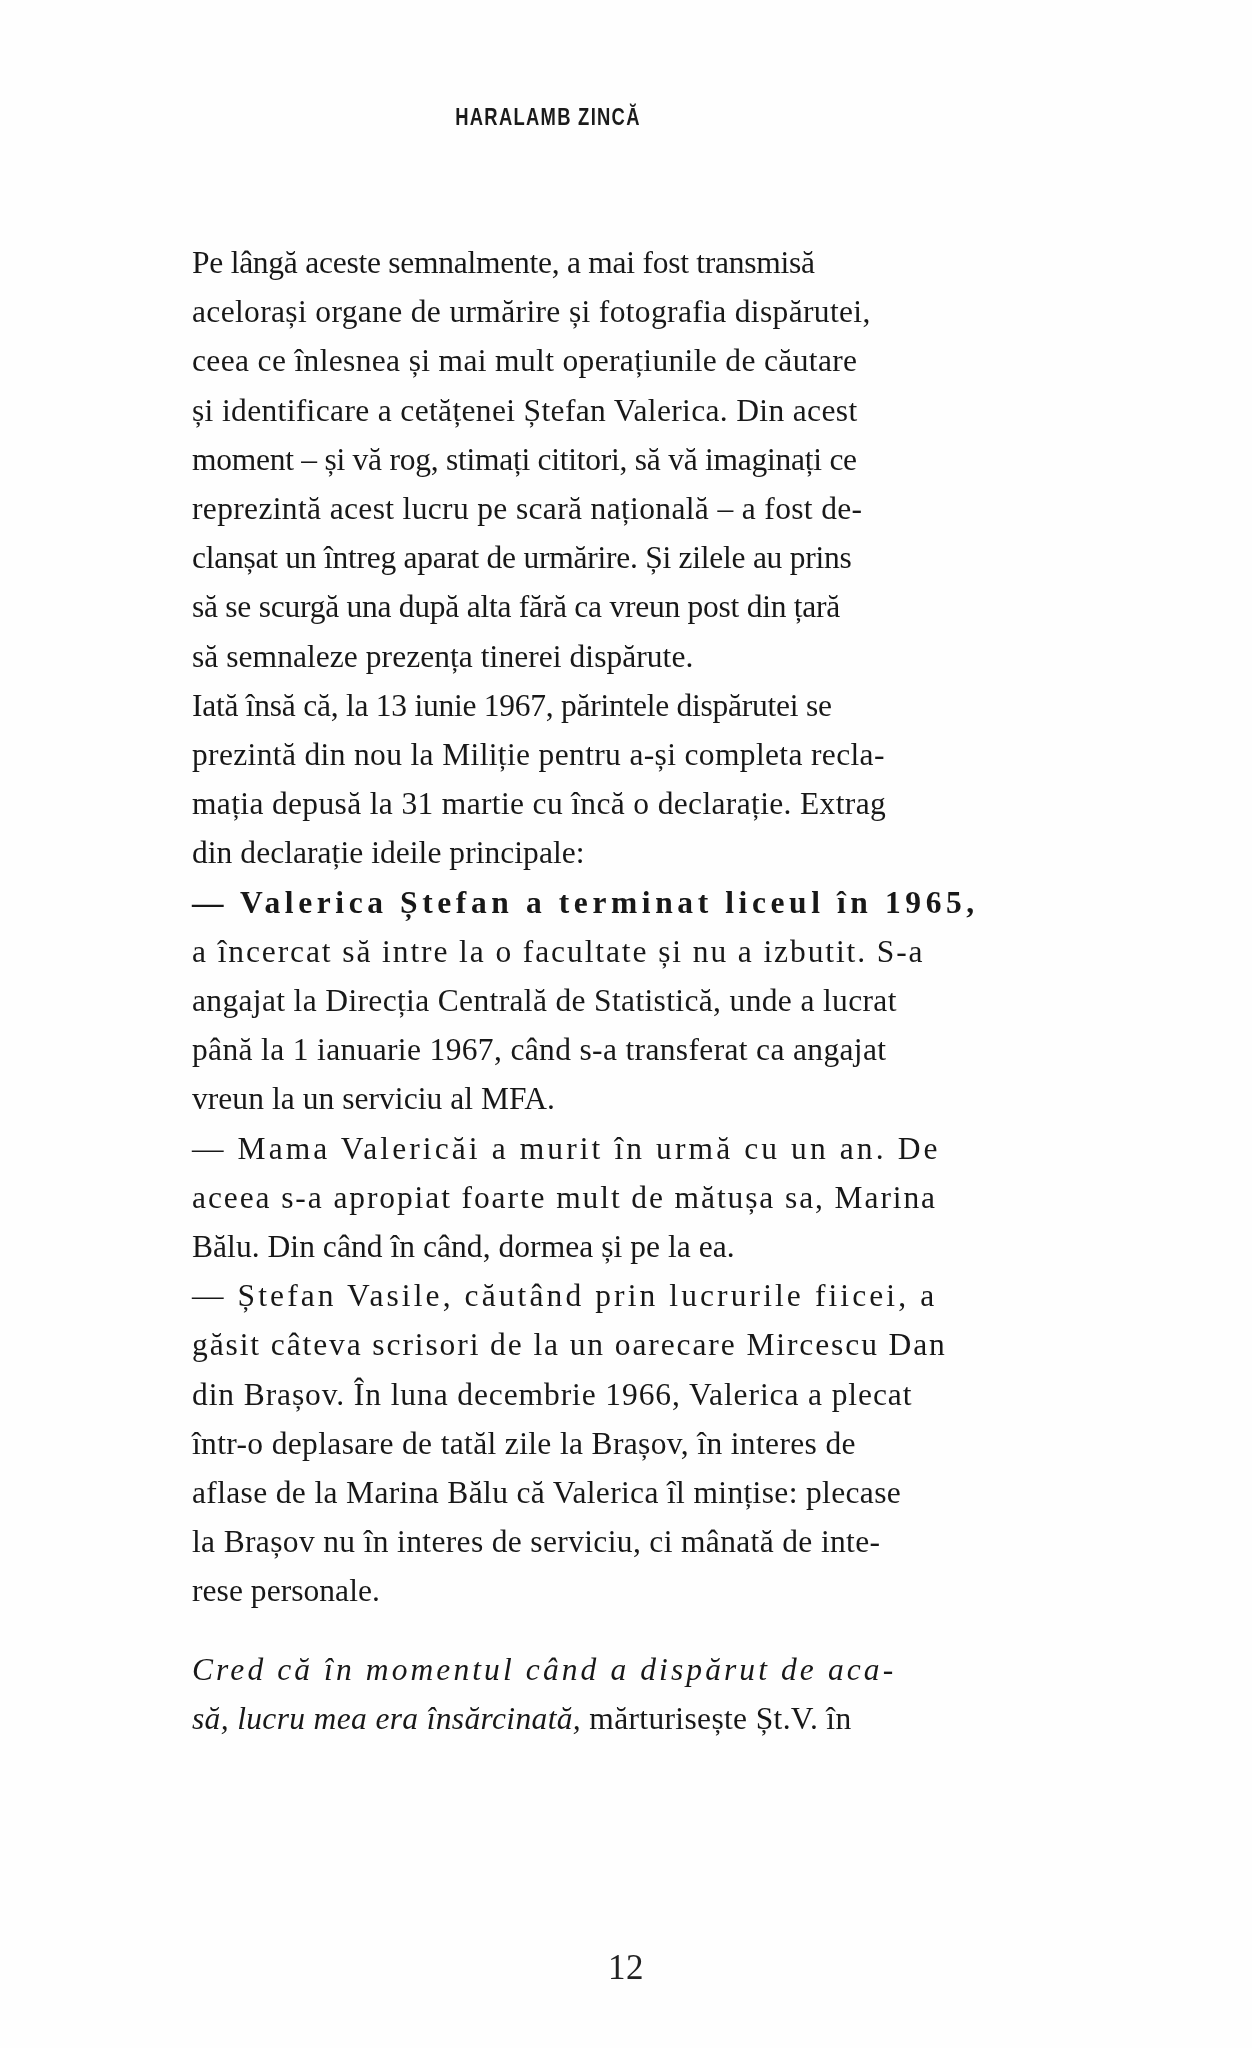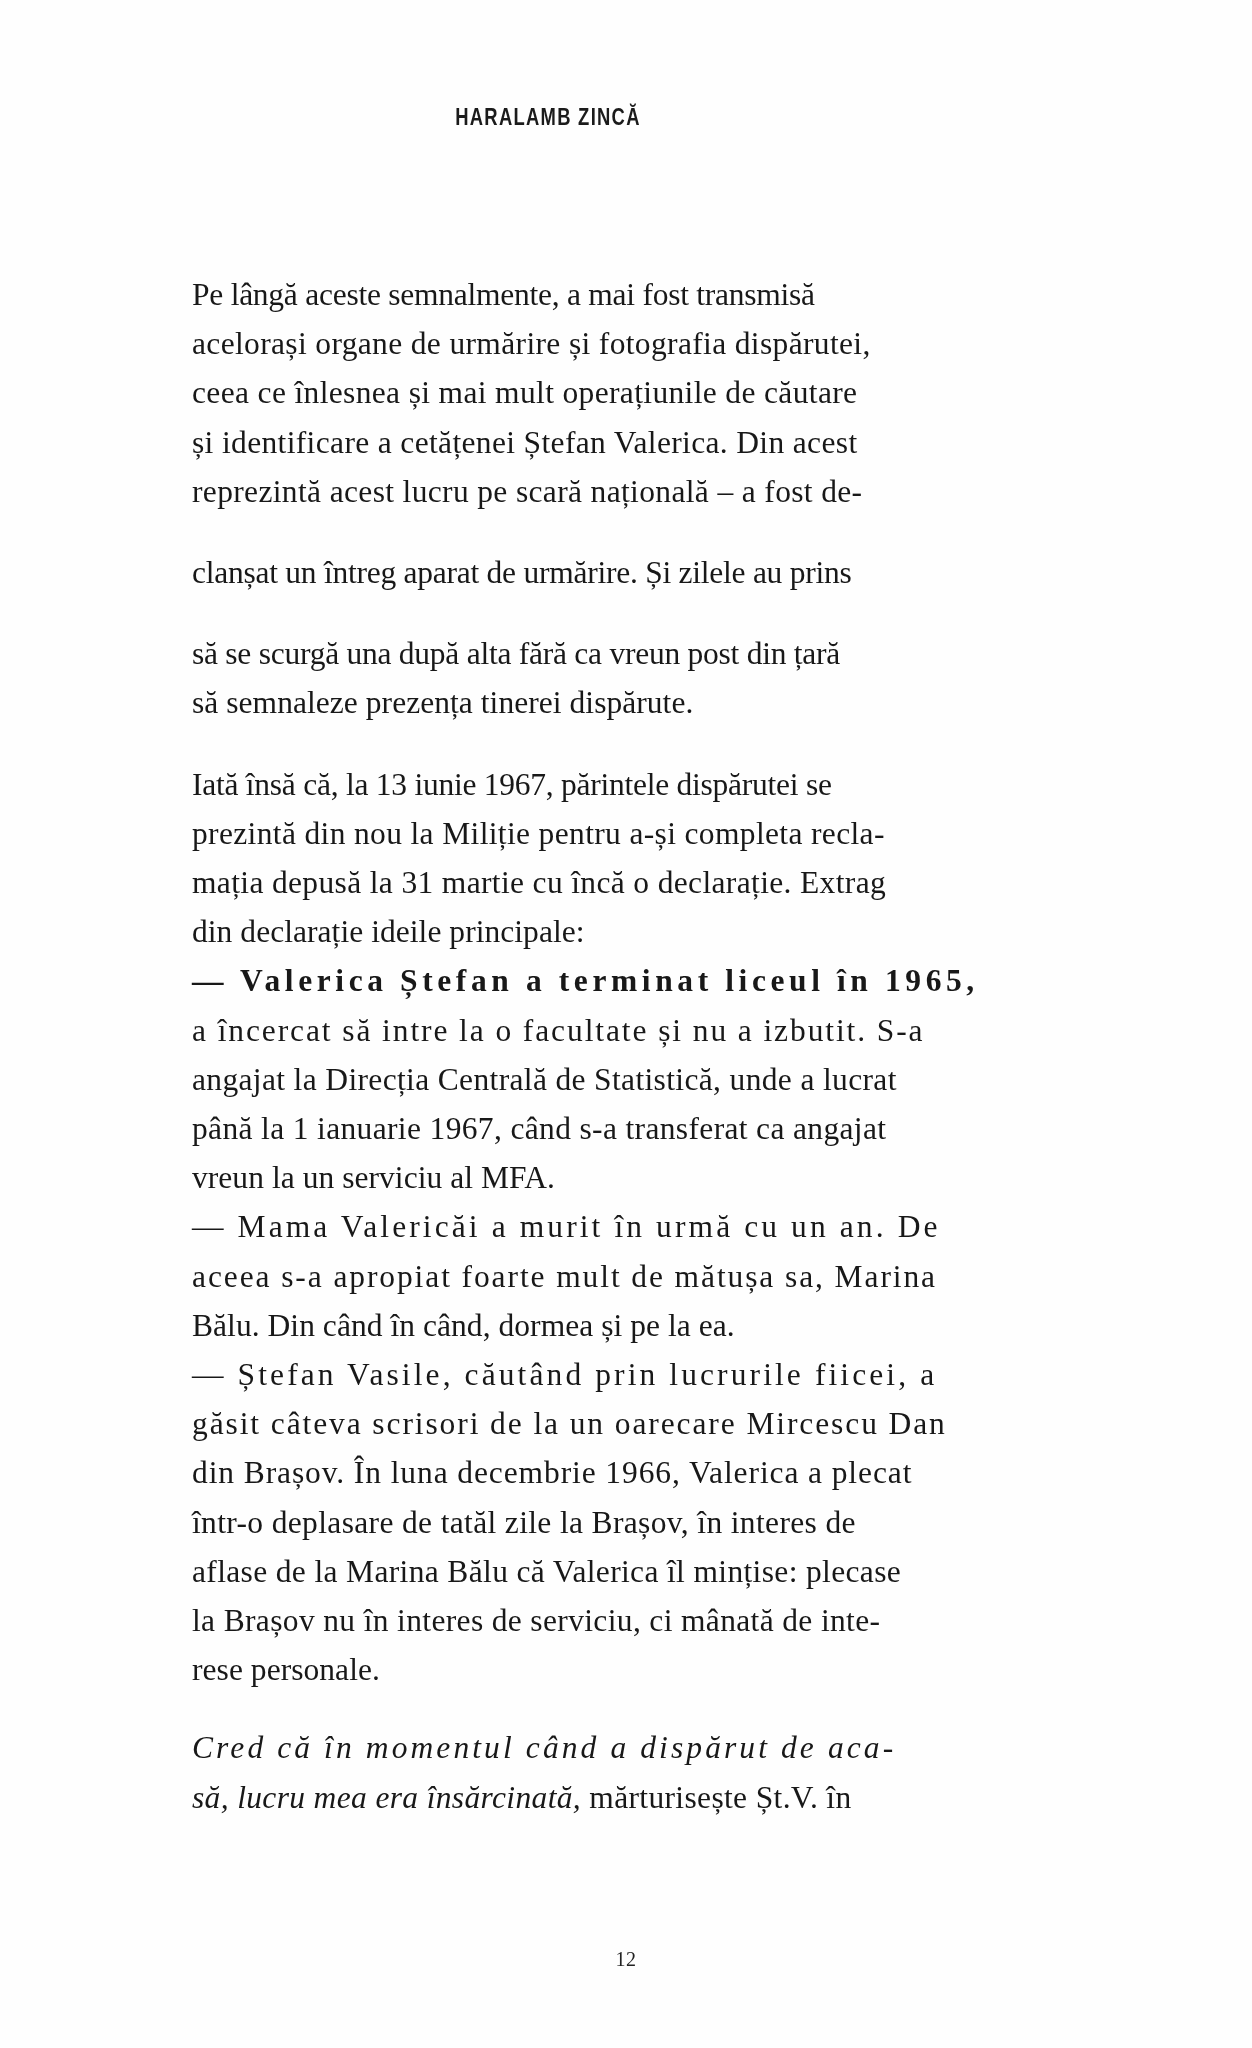--- a/index.html
+++ b/index.html
@@ -63,54 +63,55 @@
   
   .ln {
     display: block;
     white-space: pre;
   }
   .ln.t1  { letter-spacing: 0.35px; }
   .ln.t2  { letter-spacing: 0.9px;  }
   .ln.t3  { letter-spacing: 1.9px;  }
   .ln.t4  { letter-spacing: 3.1px;  }
   .ln.t5  { letter-spacing: 4.6px; font-weight: bold;  }
-  .ln.tn1 { letter-spacing: -0.25px; margin-top: 32px; }
+  .ln.tn1 { letter-spacing: -0.25px; }
 
   .gap { display: block; height: 29px; }
 
   .roman { font-style: normal; }
 
   
   .folio {
     position: absolute;
     left: 0;
     top: 1948px;
     width: 1252px;
     text-align: center;
-    font-size: 20px;
+    font-size: 35px;
     color: #222;
     letter-spacing: 0.5px;
   }
 </style>
 </head>
 <body>
 
 <div class="page">
 
   <div class="running-head">
     <span class="rh-text">HARALAMB ZINCĂ</span>
   </div>
 
   <div class="textblock">
 
     <p class="para indent">
       <span class="ln tn1">Pe lângă aceste semnalmente, a mai fost transmisă</span>
       <span class="ln t1">acelorași organe de urmărire și fotografia dispărutei,</span>
       <span class="ln t1">ceea ce înlesnea și mai mult operațiunile de căutare</span>
       <span class="ln t1">și identificare a cetățenei Ștefan Valerica. Din acest</span>
+      <span class="ln tn1">moment – și vă rog, stimați cititori, să vă imaginați ce</span>
       <span class="ln t1">reprezintă acest lucru pe scară națională – a fost de-</span>
       <span class="ln tn1">clanșat un întreg aparat de urmărire. Și zilele au prins</span>
       <span class="ln tn1">să se scurgă una după alta fără ca vreun post din țară</span>
       <span class="ln">să semnaleze prezența tinerei dispărute.</span>
     </p>
 
     <p class="para indent">
       <span class="ln tn1">Iată însă că, la 13 iunie 1967, părintele dispărutei se</span>
       <span class="ln t1">prezintă din nou la Miliție pentru a-și completa recla-</span>
       <span class="ln t1">mația depusă la 31 martie cu încă o declarație. Extrag</span>

